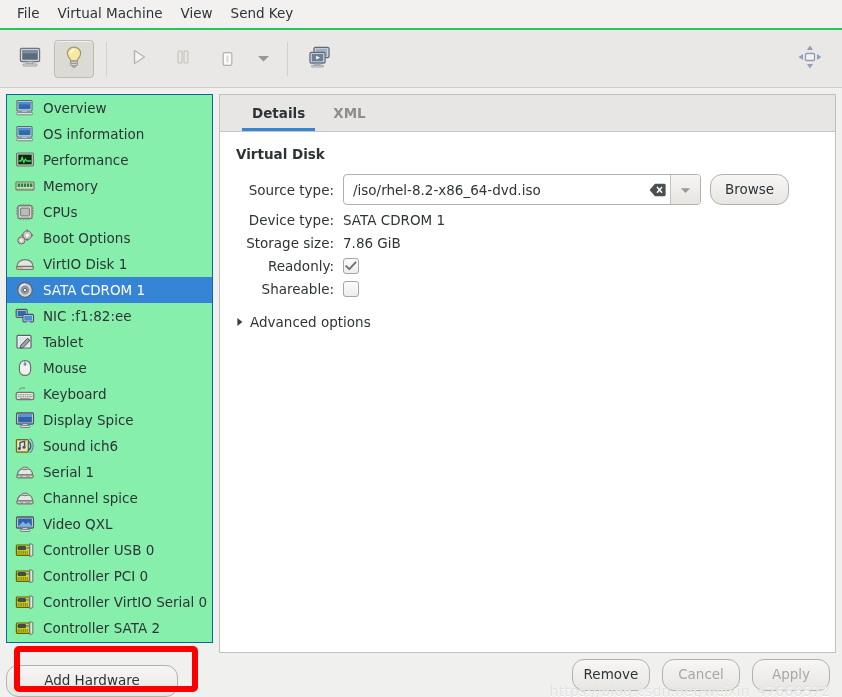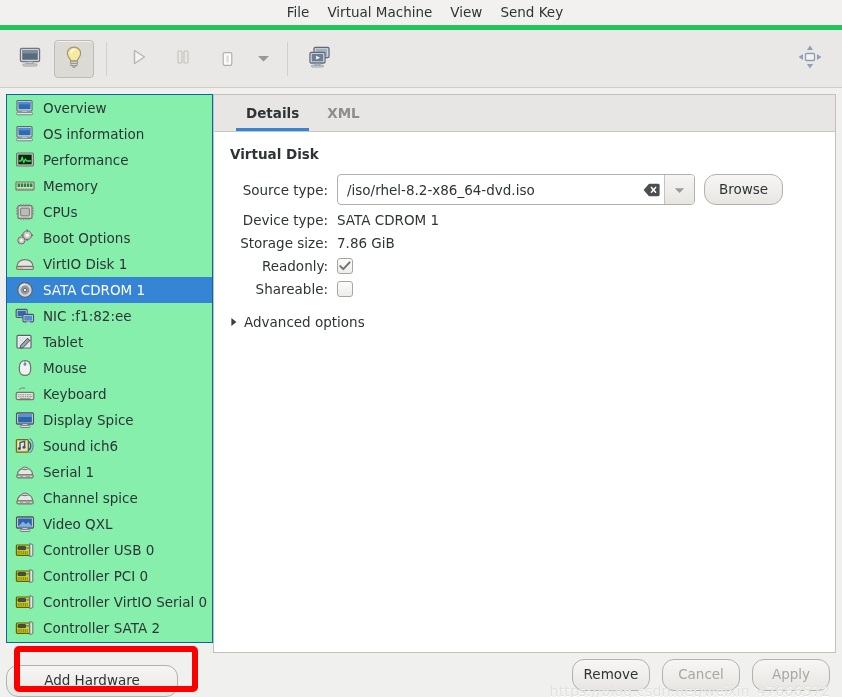--- a/index.html
+++ b/index.html
@@ -21,23 +21,22 @@
     flex-direction: column;
   }
 
   
   .menubar {
     height: 30px;
     background: #f2f1f0;
     display: flex;
     align-items: center;
     padding-left: 8px;
-    border-bottom: 5px solid #22c55e;
+    border-bottom: 2px solid #22c55e;
     flex: 0 0 30px;
-    justify-content: center;
   }
   .menubar .mi {
     padding: 3px 9px;
     font-size: 13.5px;
     color: #2e3436;
     cursor: default;
     border-radius: 3px;
     line-height: 1;
   }
 
@@ -151,21 +150,21 @@
     left: 8px; top: 3px;
     width: 184px; height: 46px;
     border: 6px solid #fc0000;
     border-radius: 5px;
     pointer-events: none;
   }
 
   
   .main {
     flex: 1 1 auto;
-    margin-left: 0;
+    margin-left: 6px;
     display: flex;
     flex-direction: column;
     min-width: 0;
   }
   .tabs-panel {
     flex: 1 1 auto;
     background: #ffffff;
     border: 1px solid #c4c1bc;
     display: flex;
     flex-direction: column;

